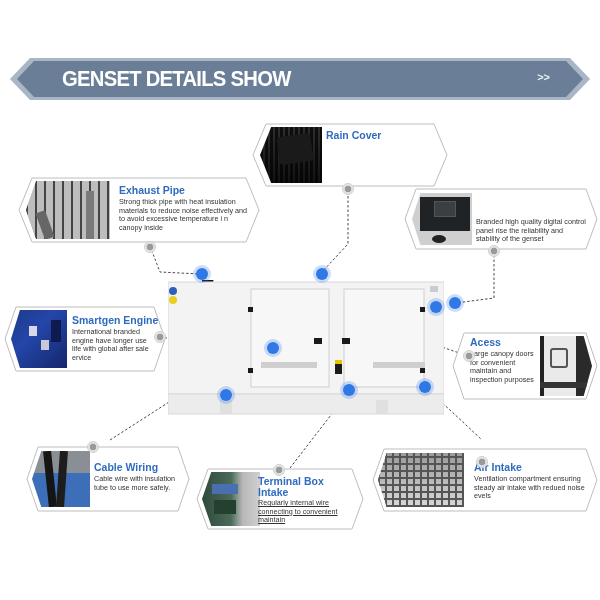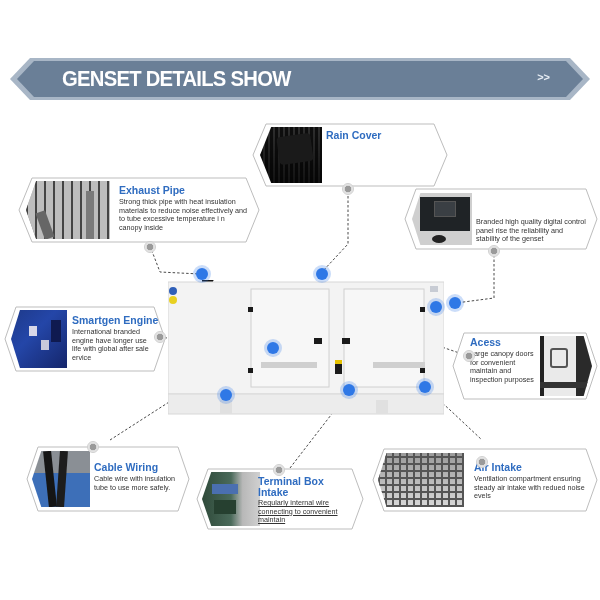--- a/index.html
+++ b/index.html
@@ -91,21 +91,21 @@
 <div class="card" style="left:18px; top:177px; width:242px; height:66px;">
   <svg class="frame" width="242" height="66">
     <polygon points="14,1 228,1 241,33 228,65 14,65 1,33" fill="#ffffff" stroke="#bdbdbd" stroke-width="1"></polygon>
   </svg>
   <div class="photo" style="left:8px; top:4px; width:84px; height:58px; clip-path:polygon(12% 0,100% 0,100% 100%,12% 100%,0 50%);
               background: repeating-linear-gradient(90deg,#444 0 2px,#bdbdbd 2px 9px), linear-gradient(#c8c8c8,#6a6a6a);">
     <div style="position:absolute; left:60px; top:10px; width:8px; height:48px; background:#7a7a7a;"></div>
     <div style="position:absolute; left:14px; top:30px; width:10px; height:28px; background:#666; transform:rotate(-20deg);"></div>
   </div>
   <div class="title" style="left:101px; top:8px;">Exhaust Pipe</div>
-  <div class="desc" style="left:101px; top:21px; width:130px;">Strong thick pipe with heat insulation materials to reduce noise effectively and to tube excessive temperature i n canopy inside</div>
+  <div class="desc" style="left:101px; top:21px; width:130px;">Strong thick pipe with heat insulation materials to reduce noise effectively and to avoid excessive temperature i n canopy inside</div>
 </div>
 <div class="knob" style="left:144px; top:241px;"></div>
 
 <div class="card" style="left:404px; top:188px; width:194px; height:62px;">
   <svg class="frame" width="194" height="62">
     <polygon points="12,1 182,1 193,31 182,61 12,61 1,31" fill="#ffffff" stroke="#bdbdbd" stroke-width="1"></polygon>
   </svg>
   <div class="photo" style="left:8px; top:5px; width:60px; height:52px; clip-path:polygon(14% 0,100% 0,100% 100%,14% 100%,0 50%); background:#cfcfcf;">
     <div style="position:absolute; left:8px; top:4px; width:50px; height:34px; background:#1f2326;"></div>
     <div style="position:absolute; left:22px; top:8px; width:22px; height:16px; background:#3a3f44; border:1px solid #555;"></div>

